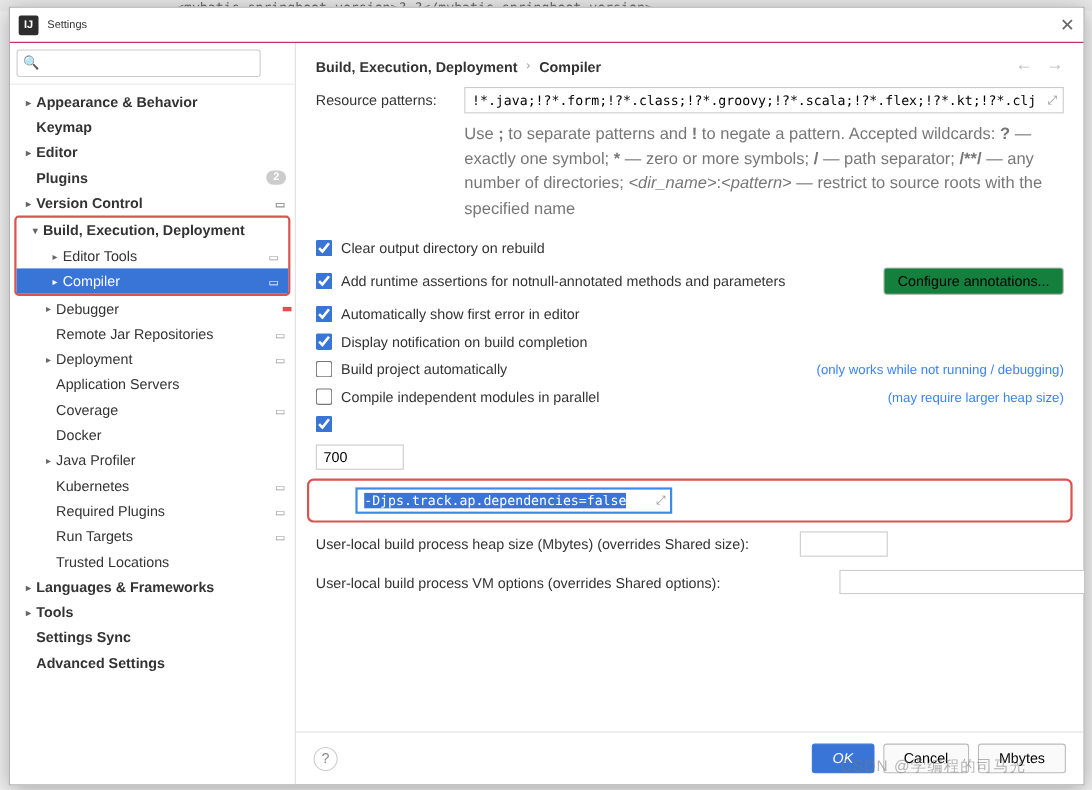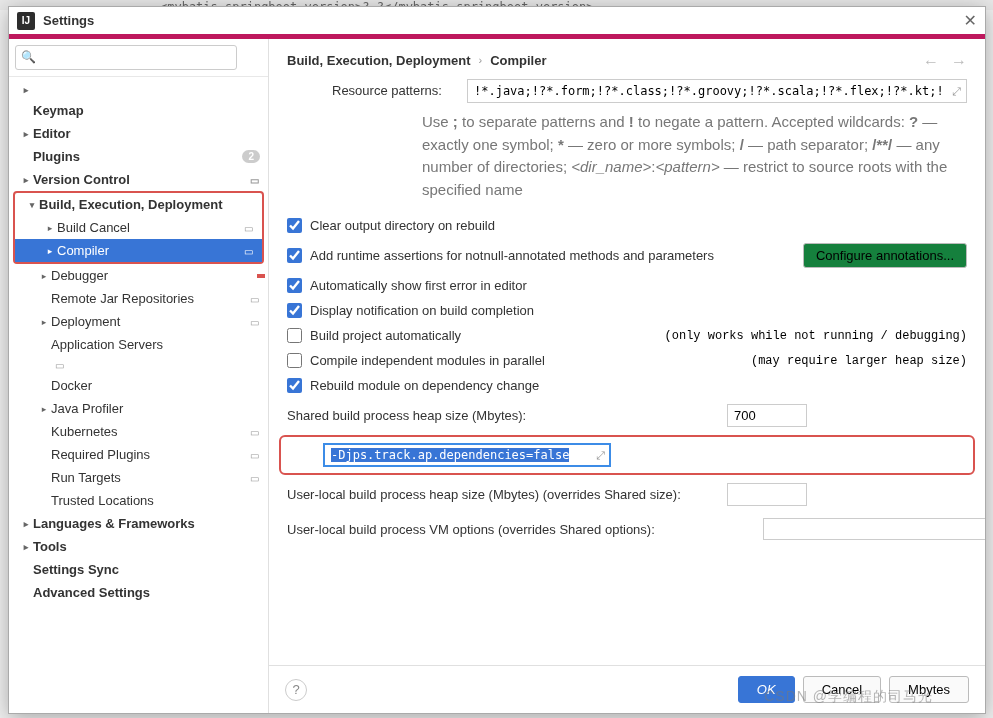--- a/index.html
+++ b/index.html
@@ -2,23 +2,23 @@
 <html><head>
 <meta charset="utf-8">
 <style>
 * { box-sizing: border-box; margin: 0; padding: 0; }
 body { font-family: "Segoe UI", Arial, sans-serif; font-size: 13px; color: #333; background: #f0f0f0; width: 993px; height: 718px; overflow: hidden; position: relative; }
 
 .backdrop { position: absolute; top: 0; left: 0; right: 0; height: 10px; background: #e8e8e8; font-family: monospace; font-size: 12px; color: #666; overflow: hidden; padding-left: 160px; }
 
 .dialog { position: absolute; top: 6px; left: 8px; width: 978px; height: 708px; background: #fff; border: 1px solid #aaa; box-shadow: 0 4px 20px rgba(0,0,0,0.3); display: flex; flex-direction: column; }
 
-.titlebar { height: 32px; display: flex; align-items: center; padding: 0 8px; border-bottom: 5px solid #be185d; }
+.titlebar { height: 32px; display: flex; align-items: center; padding: 0 8px; border-bottom: 1px solid #be185d; }
 .titlebar .icon-app { width: 18px; height: 18px; background: #2d2d2d; color: #fff; display: flex; align-items: center; justify-content: center; font-size: 10px; font-weight: bold; border-radius: 2px; }
-.titlebar .title { margin-left: 8px; font-size: 13px; font-weight: bold; }
+.titlebar .title { margin-left: 8px; font-size: 10px; }
 .titlebar .close { margin-left: auto; font-size: 16px; color: #666; cursor: pointer; }
 
 .body { flex: 1; display: flex; overflow: hidden; }
 
 .sidebar { width: 260px; border-right: 1px solid #e0e0e0; display: flex; flex-direction: column; background: #fff; }
 .search { padding: 6px; border-bottom: 1px solid #e8e8e8; display: flex; align-items: center; }
 .search input { flex: 1; border: 1px solid #ccc; border-radius: 3px; padding: 4px 22px 4px 22px; font-size: 13px; }
 .search-wrap { position: relative; width: 100%; }
 .search-wrap .mag { position: absolute; left: 6px; top: 5px; color: #888; font-size: 12px; }
 
@@ -40,32 +40,32 @@
 
 .content { flex: 1; display: flex; flex-direction: column; overflow: hidden; }
 .breadcrumb { padding: 12px 18px 10px; display: flex; align-items: center; }
 .breadcrumb .seg { font-weight: 600; color: #333; }
 .breadcrumb .sep { margin: 0 8px; color: #999; font-size: 11px; }
 .breadcrumb .navbtns { margin-left: auto; display: flex; gap: 12px; color: #bbb; font-size: 16px; }
 
 .panel { flex: 1; overflow: auto; padding: 0 18px 12px; }
 
 .row { display: flex; align-items: flex-start; margin-bottom: 8px; }
-.row-label { width: 135px; padding-top: 4px; margin-left: 45px; }
+.row-label { width: 135px; padding-top: 4px; }
 .row-field { flex: 1; }
 .text-input { width: 100%; border: 1px solid #ccc; padding: 4px 24px 4px 6px; font-family: Consolas, monospace; font-size: 12px; background: #fff; position: relative; }
 .expand-icon { position: absolute; right: 6px; top: 50%; transform: translateY(-50%); color: #999; font-size: 11px; }
 .input-wrap { position: relative; }
 
 .hint { font-size: 15px; color: #777; line-height: 1.5; margin-left: 135px; margin-bottom: 12px; }
 .hint i { font-style: italic; }
 
 .check-row { display: flex; align-items: center; padding: 5px 0; }
 .check-row input[type=checkbox] { width: 15px; height: 15px; margin-right: 8px; accent-color: #3875d6; }
-.check-row .extra { margin-left: auto; color: #000000; font-size: 12px; font-family: Liberation Mono, monospace; }
+.check-row .extra { margin-left: auto; color: #3b82f6; font-size: 12px; }
 .btn-inline { border: 1px solid #bbb; background: #15803d; padding: 4px 12px; border-radius: 3px; font-size: 13px; cursor: pointer; }
 
 .field-row { display: flex; align-items: center; padding: 6px 0; }
 .field-row .flabel { flex: 0 0 440px; }
 .num-input { width: 80px; border: 1px solid #ccc; padding: 3px 6px; font-size: 13px; }
 .vm-input { width: 288px; border: 1px solid #ccc; padding: 3px 22px 3px 6px; font-family: Consolas, monospace; font-size: 12px; margin-left: 36px; }
 .vm-input.highlighted { border: 2px solid #3c8ce7; }
 .vm-input.highlighted::selection { background: #3875d6; color: #fff; }
 
 .highlighted-row-box { border: 2px solid #d9534f; border-radius: 6px; padding: 4px 6px; margin: 2px -8px; }
@@ -99,20 +99,21 @@
     <div class="sidebar">
       <div class="search">
         <div class="search-wrap">
           <span class="mag">🔍</span>
           <input type="text" placeholder="" style="">
         </div>
       </div>
       <div class="tree" id="tree">
           <div class="tree-item depth0 bold">
             <span class="arrow">▸</span>
+            <span class="label">Appearance &amp; Behavior</span>
           </div>
           <div class="tree-item depth0 bold">
             <span class="arrow"></span>
             <span class="label">Keymap</span>
           </div>
           <div class="tree-item depth0 bold">
             <span class="arrow">▸</span>
             <span class="label">Editor</span>
           </div>
           <div class="tree-item depth0 bold">
@@ -125,21 +126,21 @@
             <span class="label">Version Control</span>
             <span class="proj">▭</span>
           </div>
           <div class="red-box">
             <div class="tree-item depth0 bold">
               <span class="arrow">▾</span>
               <span class="label">Build, Execution, Deployment</span>
             </div>
             <div class="tree-item depth1">
               <span class="arrow">▸</span>
-              <span class="label">Build Cancel</span>
+              <span class="label">Editor Tools</span>
               <span class="proj">▭</span>
             </div>
             <div class="tree-item depth1 selected">
               <span class="arrow">▸</span>
               <span class="label">Compiler</span>
               <span class="proj">▭</span>
             </div>
           </div>
           <div class="tree-item depth1">
             <span class="arrow">▸</span>
@@ -155,20 +156,21 @@
             <span class="arrow">▸</span>
             <span class="label">Deployment</span>
             <span class="proj">▭</span>
           </div>
           <div class="tree-item depth1">
             <span class="arrow"></span>
             <span class="label">Application Servers</span>
           </div>
           <div class="tree-item depth1">
             <span class="arrow"></span>
+            <span class="label">Coverage</span>
             <span class="proj">▭</span>
           </div>
           <div class="tree-item depth1">
             <span class="arrow"></span>
             <span class="label">Docker</span>
           </div>
           <div class="tree-item depth1">
             <span class="arrow">▸</span>
             <span class="label">Java Profiler</span>
           </div>
@@ -256,26 +258,24 @@
               <span>Build project automatically</span>
               <span class="extra">(only works while not running / debugging)</span>
             </div>
             <div class="check-row">
               <input type="checkbox" style="">
               <span>Compile independent modules in parallel</span>
               <span class="extra">(may require larger heap size)</span>
             </div>
             <div class="check-row">
               <input type="checkbox" checked="" style="">
-              <span>Rebuild module on dependency change</span>
             </div>
           </div>
 
         <div class="field-row">
-          <div class="flabel">Shared build process heap size (Mbytes):</div>
           <input class="num-input" value="700" style="">
         </div>
 
         <div class="highlighted-row-box">
           <div class="field-row" style="padding:2px 0">
             <div class="input-wrap">
               <div class="vm-input highlighted"><span class="selected-vm-text">-Djps.track.ap.dependencies=false</span></div>
               <span class="expand-icon">⤢</span>
             </div>
           </div>

